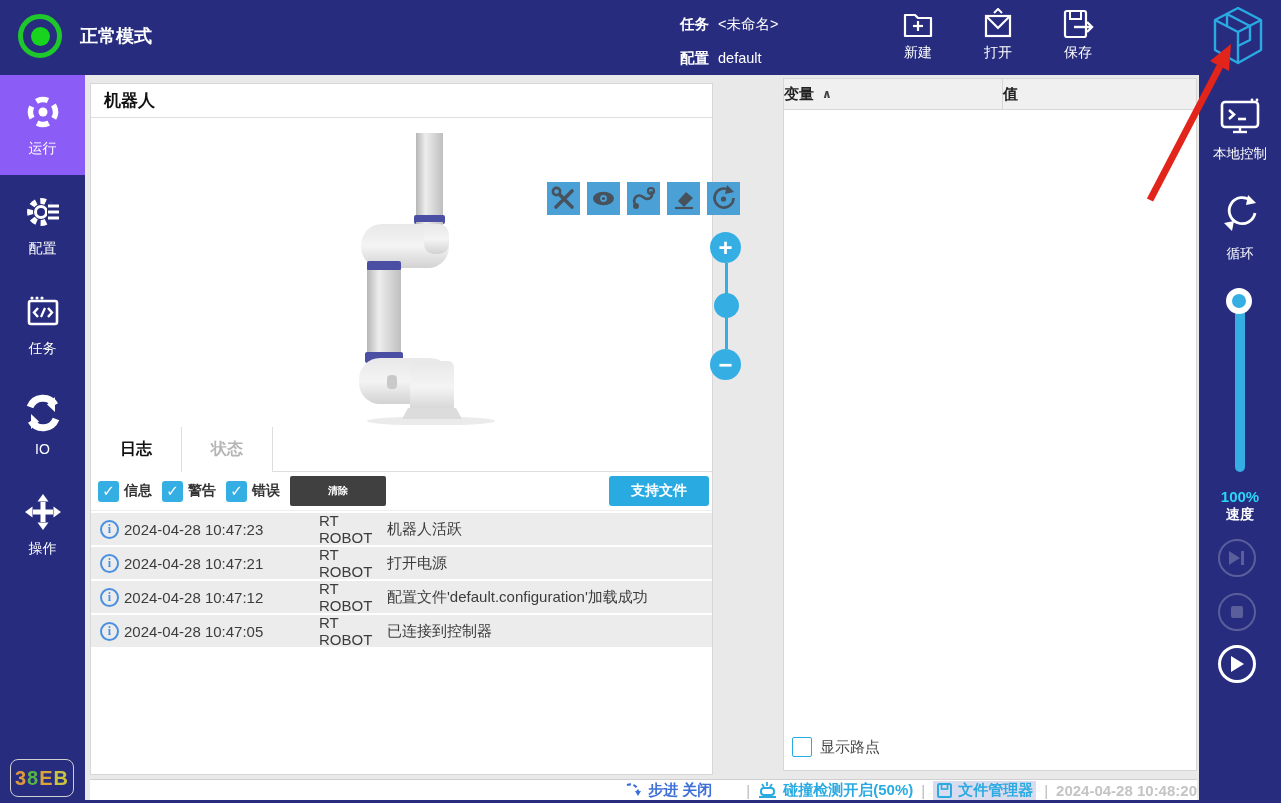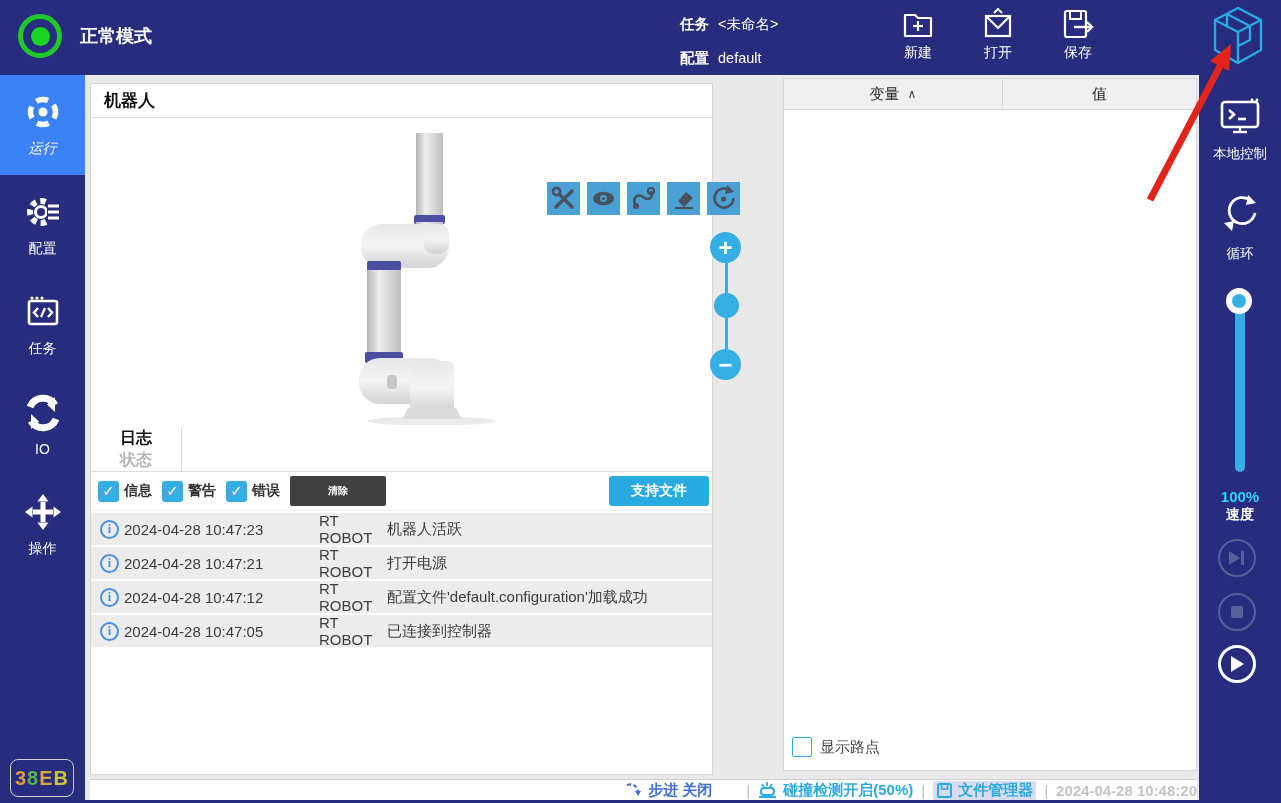--- a/index.html
+++ b/index.html
@@ -17,55 +17,55 @@
   .taskcfg .row { display:flex; margin-bottom:8px; }
   .taskcfg .lbl { font-weight:bold; width:38px; }
   .top-action { position:absolute; top:8px; width:64px; text-align:center; color:#FFF; cursor:pointer; }
   .top-action svg { display:block; margin:0 auto; }
   .top-action .alabel { font-size:14px; margin-top:4px; display:block; }
   .logo { position:absolute; left:1211px; top:6px; }
 
   
   .lsidebar { position:absolute; left:0; top:75px; width:85px; height:728px; background:#272C7F; }
   .nav-item { width:85px; height:100px; display:flex; flex-direction:column; align-items:center; justify-content:center; color:#FFF; cursor:pointer; }
-  .nav-item.active { background:#3b82f6;font-style:italic; }
+  .nav-item.active { background:#8b5cf6; }
   .nav-item .nlabel { font-size:14px; margin-top:8px; }
   .badge { position:absolute; left:10px; top:684px; width:64px; height:38px; border:1.5px solid #D0D0D0; border-radius:8px; display:flex; align-items:center; justify-content:center; font-size:20px; font-weight:bold; letter-spacing:1px; }
 
   
   .robot-panel { position:absolute; left:90px; top:83px; width:623px; height:692px; background:#FFF; border:1px solid #D7D7D7; }
   .rp-header { height:34px; border-bottom:1px solid #DDD; display:flex; align-items:center; padding-left:13px; font-size:17px; font-weight:bold; color:#111; }
   .viewport { position:relative; height:309px; background:#FFF; }
   .vtoolbar { position:absolute; left:456px; top:64px; display:flex; gap:7px; }
   .vbtn { width:33px; height:33px; background:#4BA0D6; display:flex; align-items:center; justify-content:center; cursor:pointer; }
   .zoomctl { position:absolute; left:619px; top:114px; width:32px; }
   .zbtn { width:31px; height:31px; border-radius:50%; background:#35AEE4; color:#FFF; font-size:24px; font-weight:bold; display:flex; align-items:center; justify-content:center; cursor:pointer; line-height:1; }
   .ztrack { position:relative; width:3px; height:86px; background:#35AEE4; margin:0 auto; }
   .zhandle { position:absolute; left:-11px; top:30px; width:25px; height:25px; border-radius:50%; background:#35AEE4; cursor:pointer; }
   .robot-svg { position:absolute; left:240px; top:7px; }
 
-  .tabbar { height:45px; border-bottom:1px solid #DDD; display:flex;flex-direction:column; }
+  .tabbar { height:45px; border-bottom:1px solid #DDD; display:flex; }
   .tab { width:91px; height:45px; display:flex; align-items:center; justify-content:center; font-size:16px; font-weight:bold; border-right:1px solid #DDD; cursor:pointer; color:#B5B5B5; background:#FFF; }
   .tab.active { color:#111; }
   .filterrow { height:39px; display:flex; align-items:center; padding-left:7px; border-bottom:1px solid #EEE; }
   .cb { width:21px; height:21px; border-radius:3px; background:#35AEE4; color:#FFF; display:flex; align-items:center; justify-content:center; font-size:15px; font-weight:bold; cursor:pointer; }
   .cb-label { font-size:14px; font-weight:bold; color:#333; margin:0 10px 0 5px; }
   .btn-clear { width:96px; height:30px; background:#404040; color:#FFF; border:none; border-radius:2px; font-size:10px; font-weight:bold; cursor:pointer; font-family:inherit; }
   .btn-support { width:100px; height:30px; background:#29ABE2; color:#FFF; border:none; border-radius:3px; font-size:14px; font-weight:bold; margin-left:auto; margin-right:3px; cursor:pointer; font-family:inherit; }
   .loglist { padding-top:2px; }
   .logrow { height:32px; background:#ECECEC; margin-bottom:2px; display:flex; align-items:center; font-size:15px; color:#3C3C3C; }
   .info-ic { width:19px; height:19px; border-radius:50%; border:2px solid #4A90E2; color:#4A90E2; font-size:12px; font-weight:bold; display:flex; align-items:center; justify-content:center; margin-left:9px; font-family:"Liberation Serif",serif; }
   .log-time { width:162px; margin-left:5px; }
   .log-src { width:66px; margin-left:33px; }
   .log-msg { margin-left:2px; }
 
   
   .vars-panel { position:absolute; left:783px; top:78px; width:414px; height:693px; background:#FFF; border:1px solid #D7D7D7; }
   .vars-head { height:31px; display:flex; background:#F0F0F0; border-bottom:1px solid #D7D7D7; }
-  .vh-cell { display:flex; align-items:center; justify-content:center; font-size:15px; font-weight:normal; color:#222; cursor:pointer; }
+  .vh-cell { display:flex; align-items:center; justify-content:flex-start; font-size:15px; font-weight:bold; color:#222; cursor:pointer; }
   .vh-var { width:219px; border-right:1px solid #D7D7D7; }
   .vh-val { flex:1; }
   .sort-caret { font-size:12px; margin-left:8px; color:#444; }
   .wp-row { position:absolute; left:8px; top:658px; display:flex; align-items:center; }
   .cb-empty { width:20px; height:20px; border:1.5px solid #29ABE2; border-radius:2px; background:#FFF; cursor:pointer; }
   .wp-label { font-size:15px; color:#444; margin-left:8px; }
 
   
   .rsidebar { position:absolute; left:1199px; top:75px; width:82px; height:728px; background:#272C7F; color:#FFF; }
   .rs-item { position:absolute; width:82px; text-align:center; cursor:pointer; }

